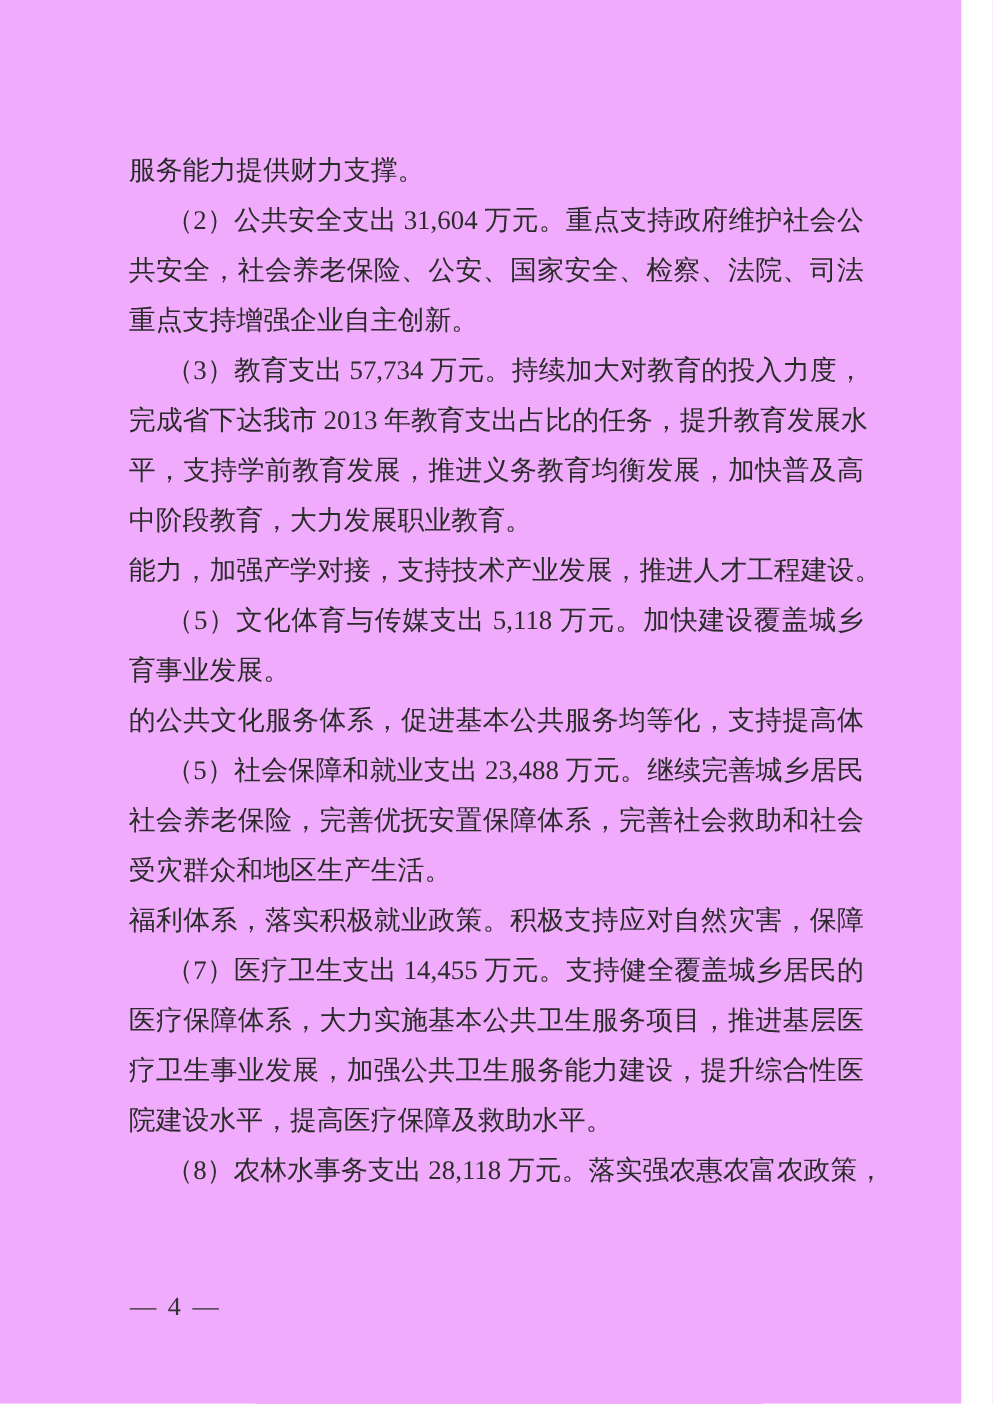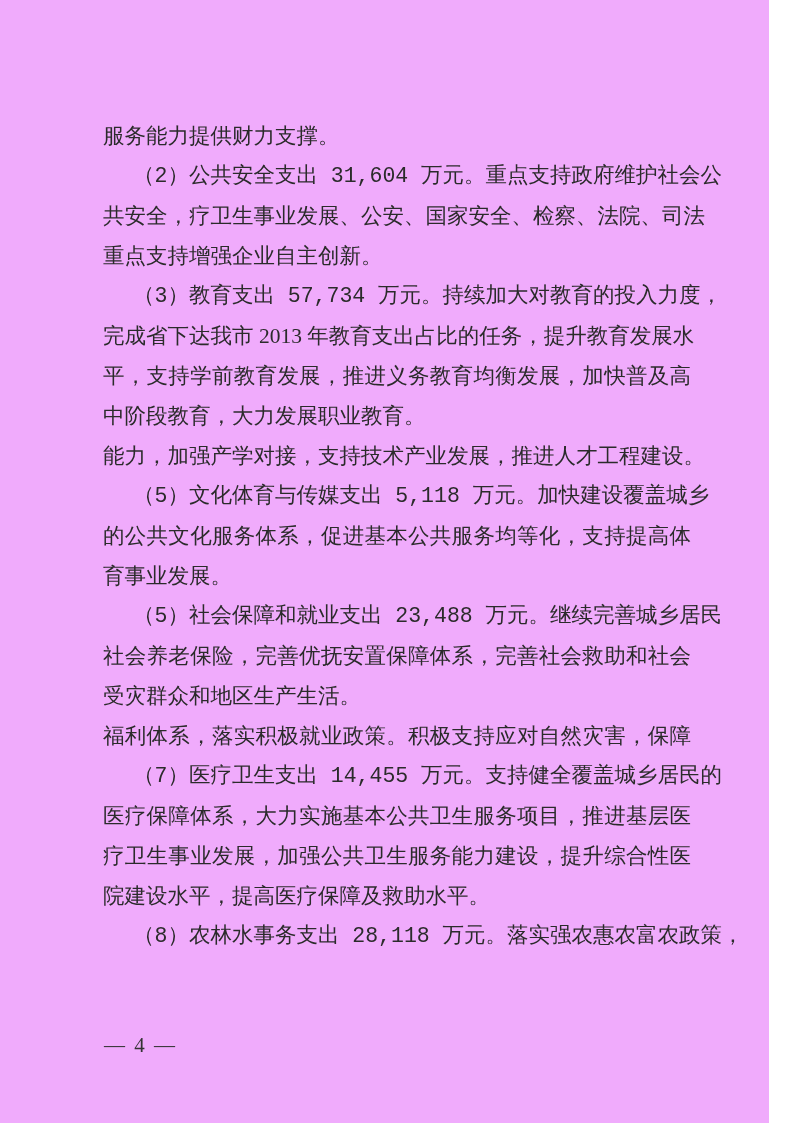--- a/index.html
+++ b/index.html
@@ -34,21 +34,20 @@
     text-align: justify;
     overflow: visible;
   }
   
   .line.jl {
     text-align-last: justify;
   }
   
   .line.ind {
     text-indent: 30px;
-    font-family: Liberation Mono, monospace;
   }
   .footer {
     position: absolute;
     left: 104px;
     top: 1031px;
     color: #333333;
     font-size: 21px;
     line-height: 28px;
     letter-spacing: 2px;
     white-space: nowrap;
@@ -57,36 +56,36 @@
 </head>
 <body>
 
 <div class="page">
   <div class="doc-body">
       <div class="para">
         <div class="line">服务能力提供财力支撑。</div>
       </div>
       <div class="para">
         <div class="line jl ind">（2）公共安全支出 31,604 万元。重点支持政府维护社会公</div>
-        <div class="line jl">共安全，疗卫生事业发展、公安、国家安全、检察、法院、司法</div>
+        <div class="line jl">共安全，社会养老保险、公安、国家安全、检察、法院、司法</div>
         <div class="line">重点支持增强企业自主创新。</div>
       </div>
       <div class="para">
         <div class="line jl ind">（3）教育支出 57,734 万元。持续加大对教育的投入力度，</div>
         <div class="line jl">完成省下达我市 2013 年教育支出占比的任务，提升教育发展水</div>
         <div class="line jl">平，支持学前教育发展，推进义务教育均衡发展，加快普及高</div>
         <div class="line">中阶段教育，大力发展职业教育。</div>
       </div>
       <div class="para">
         <div class="line">能力，加强产学对接，支持技术产业发展，推进人才工程建设。</div>
       </div>
       <div class="para">
         <div class="line jl ind">（5）文化体育与传媒支出 5,118 万元。加快建设覆盖城乡</div>
+        <div class="line">育事业发展。</div>
         <div class="line jl">的公共文化服务体系，促进基本公共服务均等化，支持提高体</div>
-        <div class="line">育事业发展。</div>
       </div>
       <div class="para">
         <div class="line jl ind">（5）社会保障和就业支出 23,488 万元。继续完善城乡居民</div>
         <div class="line jl">社会养老保险，完善优抚安置保障体系，完善社会救助和社会</div>
         <div class="line">受灾群众和地区生产生活。</div>
         <div class="line jl">福利体系，落实积极就业政策。积极支持应对自然灾害，保障</div>
       </div>
       <div class="para">
         <div class="line jl ind">（7）医疗卫生支出 14,455 万元。支持健全覆盖城乡居民的</div>
         <div class="line jl">医疗保障体系，大力实施基本公共卫生服务项目，推进基层医</div>

